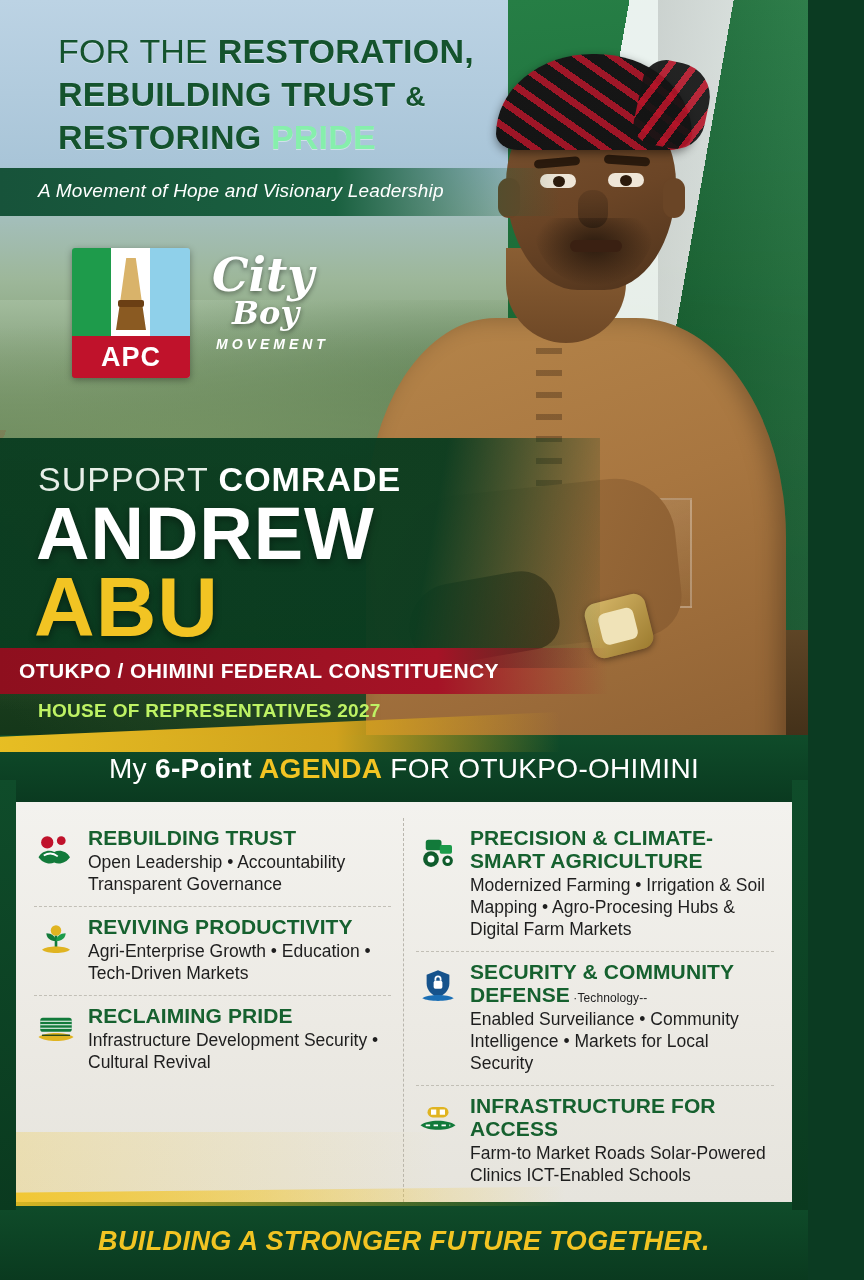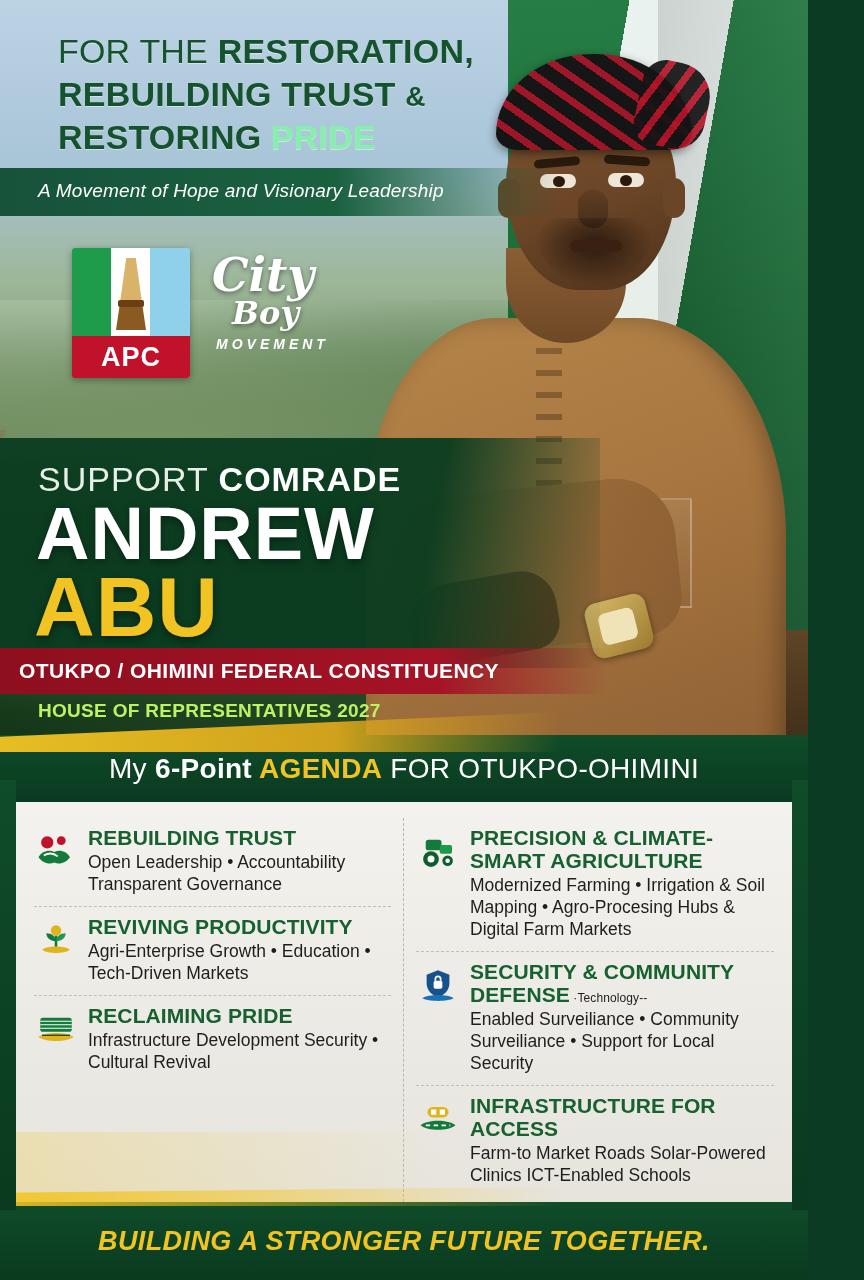--- a/index.html
+++ b/index.html
@@ -483,21 +483,21 @@
         <div class="ico">
           <svg viewBox="0 0 48 48">
             <path d="M24 6l13 5v10c0 8-6 13-13 16-7-3-13-8-13-16V11z" fill="#16538c"></path>
             <rect x="19" y="18" width="10" height="9" rx="2" fill="#ffffff"></rect>
             <path d="M21 18v-2a3 3 0 016 0v2" stroke="#ffffff" stroke-width="2" fill="none"></path>
             <path d="M6 38c7-5 29-5 36 0-7 4-29 4-36 0z" fill="#1b6fb5"></path>
           </svg>
         </div>
         <div class="txtblock">
           <div class="ititle"><span>SECURITY &amp; COMMUNITY DEFENSE</span><span class="tail"> ·Technology--</span></div>
-          <div class="idesc">Enabled Surveiliance • Community Surveiliance • Support for Local Security</div>
+          <div class="idesc">Enabled Surveiliance • Community Intelligence • Markets for Local Security</div>
         </div>
       </div>
 
       <div class="item">
         <div class="ico">
           <svg viewBox="0 0 48 48">
             <rect x="12" y="9" width="24" height="12" rx="6" fill="#e0b421"></rect>
             <rect x="16" y="12" width="6" height="6" fill="#ffffff"></rect>
             <rect x="26" y="12" width="6" height="6" fill="#ffffff"></rect>
             <path d="M4 30c8-7 32-7 40 0-8 7-32 7-40 0z" fill="#127a3a"></path>

